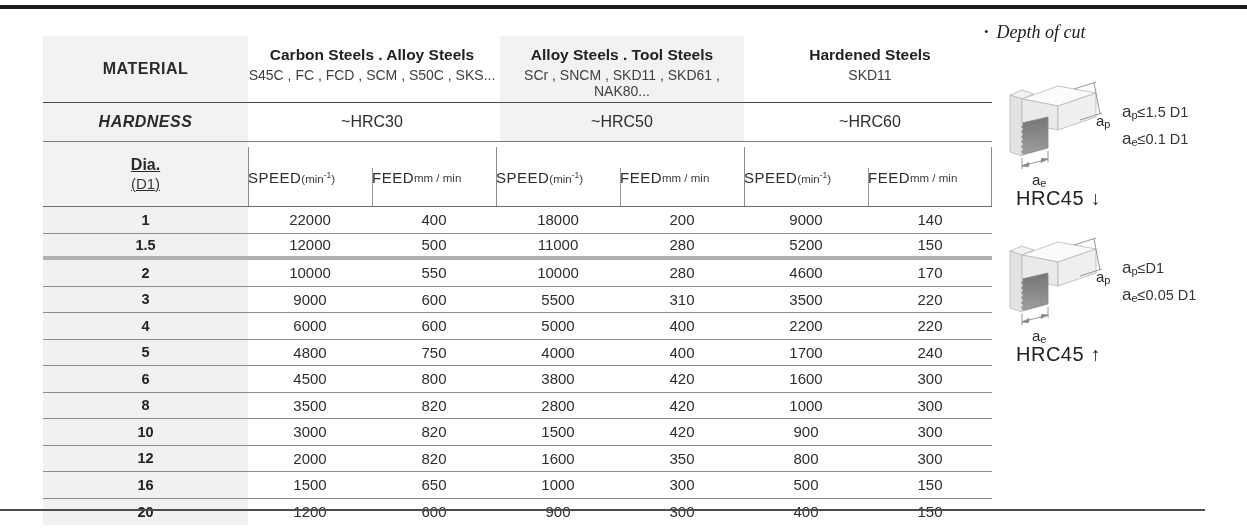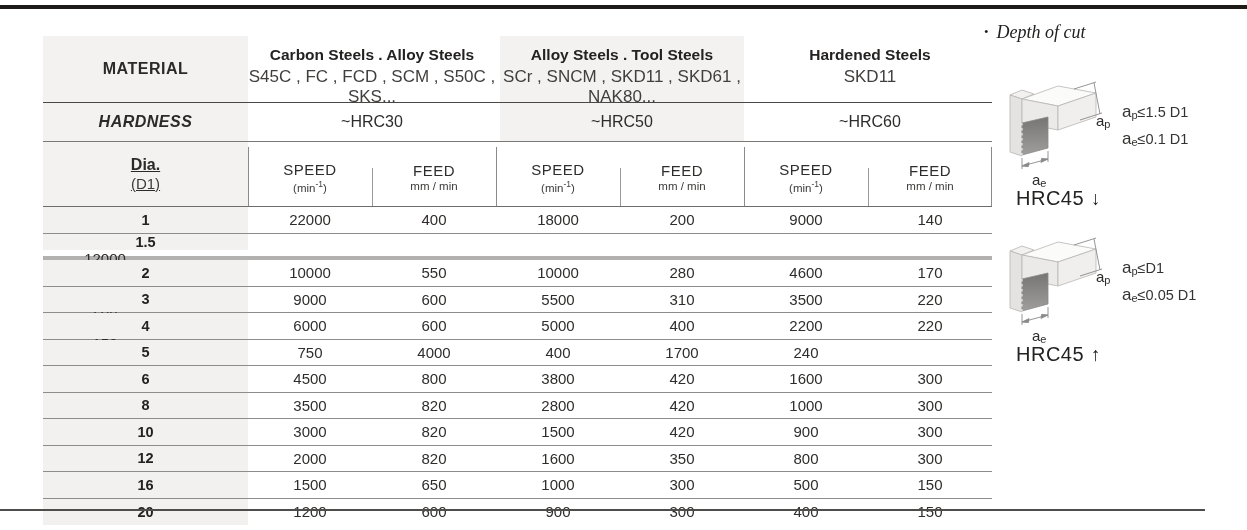--- a/index.html
+++ b/index.html
@@ -19,45 +19,45 @@
   .c-val{width:124px;box-sizing:border-box;}
   .shade{background:#f3f2f0;}
 
   
   .mat-row{height:67px;border-bottom:1px solid #4a4847;}
   .mat-label{display:flex;align-items:center;justify-content:center;
     font-size:16px;font-weight:bold;letter-spacing:.5px;}
   .group-cell{padding-top:10px;text-align:center;}
   .group-cell.gap{border-left:4px solid #ffffff;}
   .group-name{font-size:15.5px;font-weight:bold;color:#232221;}
-  .group-mats{font-size:17px;color:#413f3e;margin-top:3px;}
+  .group-mats{font-size:14px;color:#413f3e;margin-top:3px;}
 
   
   .hard-row{height:39px;border-bottom:1px solid #7a7876;}
   .hard-label{display:flex;align-items:center;justify-content:center;
     font-size:16px;font-weight:bold;letter-spacing:.5px;font-style:italic;}
   .hard-val{display:flex;align-items:center;justify-content:center;font-size:16px;color:#2e2d2c;}
   .hard-val.gap{border-left:4px solid #ffffff;}
 
   
   .thead{height:65px;border-bottom:1px solid #6f6d6b;}
   .dia-head{display:flex;flex-direction:column;align-items:center;justify-content:center;text-decoration:underline;}
   .dia-main{font-size:16px;font-weight:bold;}
   .dia-sub{font-size:15px;color:#3c3b3a;margin-top:1px;}
-  .col-head{position:relative;display:flex;flex-direction:column;align-items:center;justify-content:center;padding-top:6px;}
+  .col-head{position:relative;display:flex;flex-direction:row;align-items:center;padding-top:6px;}
   .col-head .col-title{font-size:15px;letter-spacing:.5px;color:#2e2d2c;}
   .col-head .col-unit{font-size:11.5px;color:#3c3b3a;margin-top:1px;}
   .col-unit .sup{font-size:8.5px;vertical-align:5px;}
   .col-head.vline-full::before{content:'';position:absolute;left:0;top:5px;bottom:0;width:1px;background:#8d8b89;}
   .col-head.vline-half::before{content:'';position:absolute;left:0;top:26px;bottom:0;width:1px;background:#9d9b99;}
   .col-head.vline-end::after{content:'';position:absolute;right:0;top:5px;bottom:0;width:1px;background:#8d8b89;}
 
   
   .trow{height:26.5px;border-bottom:1px solid #8f8d8b;}
-  .trow.thick-sep{border-bottom:4px solid #b3b1af;flex-direction:column;}
+  .trow.thick-sep{border-bottom:4px solid #b3b1af;}
   .trow:last-child{border-bottom:none;}
   .cell{display:flex;align-items:center;justify-content:center;font-size:15px;color:#2e2d2c;}
   .cell.dia{font-weight:bold;font-size:14.5px;background:#f2f1ef;color:#232221;}
 
   
   .doc-title{position:absolute;left:984px;top:22px;font-family:"Liberation Serif","DejaVu Serif",serif;
     font-style:italic;font-size:18px;color:#1f1e1d;}
   .doc-title .bullet{font-style:normal;font-size:13px;vertical-align:2px;margin-right:8px;}
   .fig{position:absolute;width:245px;height:150px;}
   .fig1{left:1002px;top:78px;}
@@ -182,20 +182,21 @@
     <div class="c-val cell">6000</div>
     <div class="c-val cell">600</div>
     <div class="c-val cell">5000</div>
     <div class="c-val cell">400</div>
     <div class="c-val cell">2200</div>
     <div class="c-val cell">220</div>
   </div>
 
   <div class="trow-flex trow">
     <div class="c-label cell dia">5</div>
+    <div class="c-val cell">4800</div>
     <div class="c-val cell">750</div>
     <div class="c-val cell">4000</div>
     <div class="c-val cell">400</div>
     <div class="c-val cell">1700</div>
     <div class="c-val cell">240</div>
   </div>
 
   <div class="trow-flex trow">
     <div class="c-label cell dia">6</div>
     <div class="c-val cell">4500</div>

